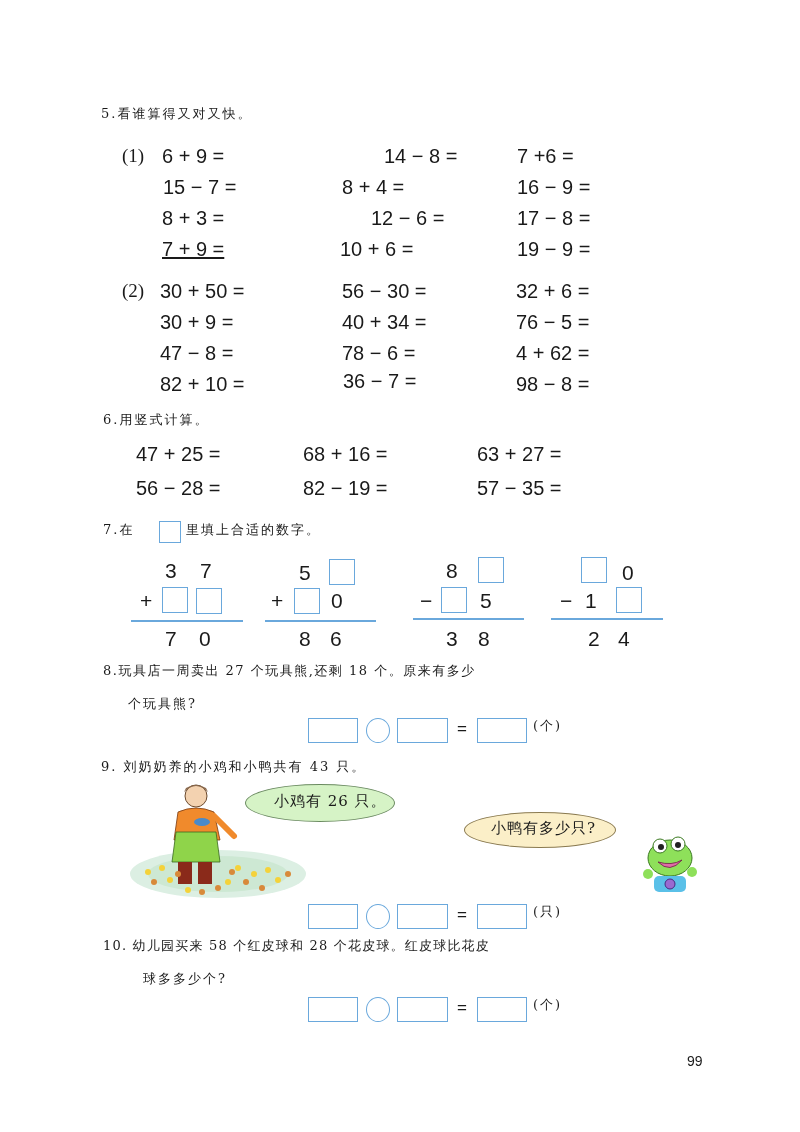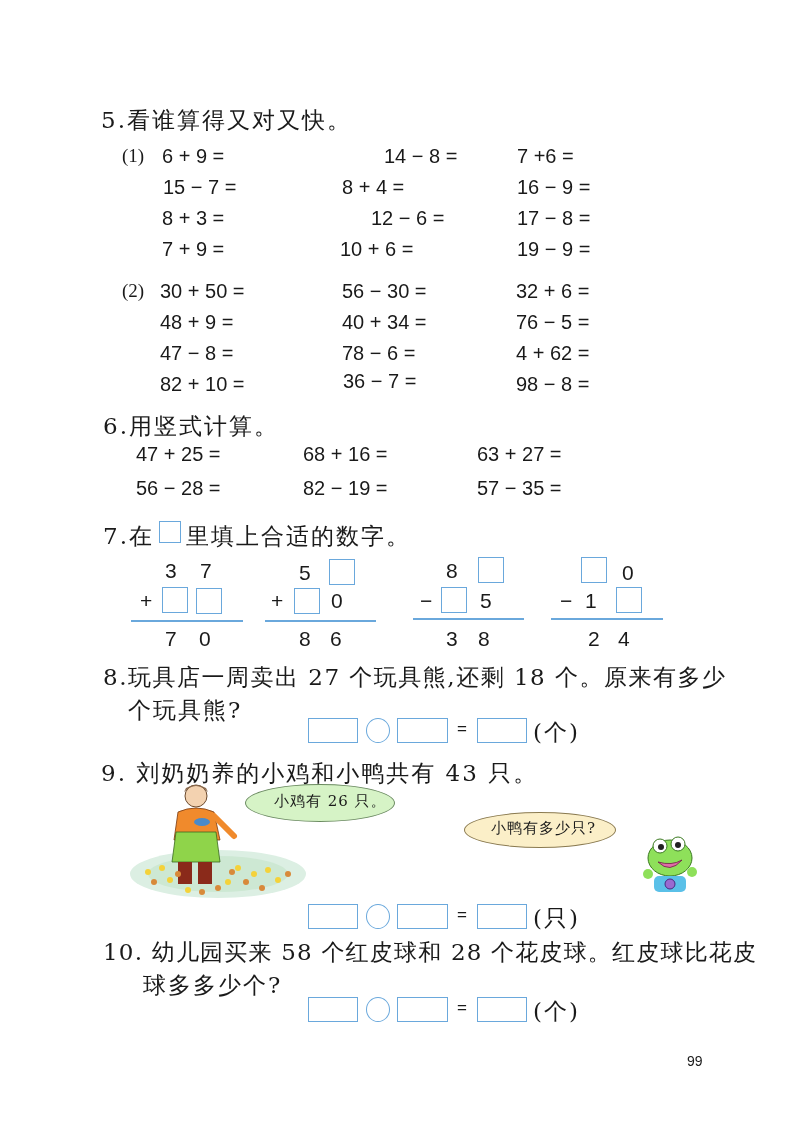--- a/index.html
+++ b/index.html
@@ -1,19 +1,19 @@
 <!DOCTYPE html>
 <html><head>
 <meta charset="utf-8">
 <style>
   html, body { margin: 0; padding: 0; background: #ffffff; }
   body { width: 800px; height: 1132px; position: relative; overflow: hidden;
          font-family: "DejaVu Serif", "Liberation Serif", serif; color: #1a1a1a; }
   .abs { position: absolute; white-space: nowrap; }
-  .q-title { font-size: 23px; letter-spacing: 2px; }
+  .q-title { font-size: 13px; letter-spacing: 2px; }
   .num { font-family: "Liberation Sans", "DejaVu Sans", sans-serif; font-size: 20px; }
   .sub-label { font-family: "Liberation Serif", serif; font-size: 19px; }
   .box { position: absolute; border: 1.5px solid #6aa8dc; background: #fff; box-sizing: border-box; }
   .circ { position: absolute; border: 1.5px solid #6aa8dc; border-radius: 50%; box-sizing: border-box; background:#fff; }
   .hline { position: absolute; height: 1.5px; background: #6aa8dc; }
   .digit { position: absolute; font-family: "Liberation Sans", "DejaVu Sans", sans-serif; font-size: 21px; }
   .bubble-green { position: absolute; background: #d6f3c6; border: 1.5px solid #6a8a60; border-radius: 50%; }
   .bubble-yellow { position: absolute; background: #fbefc8; border: 1.5px solid #8a7a50; border-radius: 50%; }
   .bubble-text { position: absolute; font-size: 15px; letter-spacing: 1px; }
   .page-num { font-family: "Liberation Sans", sans-serif; font-size: 14px; }
@@ -26,29 +26,29 @@
 <div class="abs sub-label" style="left:122px; top:145px;">(1)</div>
 <div class="abs num" style="left:162px; top:145px;">6 + 9 =</div>
 <div class="abs num" style="left:340px; top:145px;margin-left:44px;">14 − 8 =</div>
 <div class="abs num" style="left:517px; top:145px;">7 +6 =</div>
 <div class="abs num" style="left:163px; top:176px;">15 − 7 =</div>
 <div class="abs num" style="left:342px; top:176px;">8 + 4 =</div>
 <div class="abs num" style="left:517px; top:176px;text-align:right;">16 − 9 =</div>
 <div class="abs num" style="left:162px; top:207px;">8 + 3 =</div>
 <div class="abs num" style="left:340px; top:207px;margin-left:31px;">12 − 6 =</div>
 <div class="abs num" style="left:517px; top:207px;">17 − 8 =</div>
-<div class="abs num" style="left:162px; top:238px;">7 + 9 =</div>
+<div class="abs num" style="left:162px; top:238px;text-decoration:underline;">7 + 9 =</div>
 <div class="abs num" style="left:340px; top:238px;">10 + 6 =</div>
 <div class="abs num" style="left:517px; top:238px;">19 − 9 =</div>
 
 <div class="abs sub-label" style="left:122px; top:280px;">(2)</div>
 <div class="abs num" style="left:160px; top:280px;">30 + 50 =</div>
 <div class="abs num" style="left:342px; top:280px;">56 − 30 =</div>
 <div class="abs num" style="left:516px; top:280px;">32 + 6 =</div>
-<div class="abs num" style="left:160px; top:311px;">48 + 9 =</div>
+<div class="abs num" style="left:160px; top:311px;">30 + 9 =</div>
 <div class="abs num" style="left:342px; top:311px;">40 + 34 =</div>
 <div class="abs num" style="left:516px; top:311px;">76 − 5 =</div>
 <div class="abs num" style="left:160px; top:342px;">47 − 8 =</div>
 <div class="abs num" style="left:342px; top:342px;">78 − 6 =</div>
 <div class="abs num" style="left:516px; top:342px;">4 + 62 =</div>
 <div class="abs num" style="left:160px; top:373px;">82 + 10 =</div>
 <div class="abs num" style="left:343px; top:370px;">36 − 7 =</div>
 <div class="abs num" style="left:516px; top:373px;">98 − 8 =</div>
 
 <div class="abs q-title" style="left:103px; top:411px;text-align:center;">6.用竖式计算。</div>

